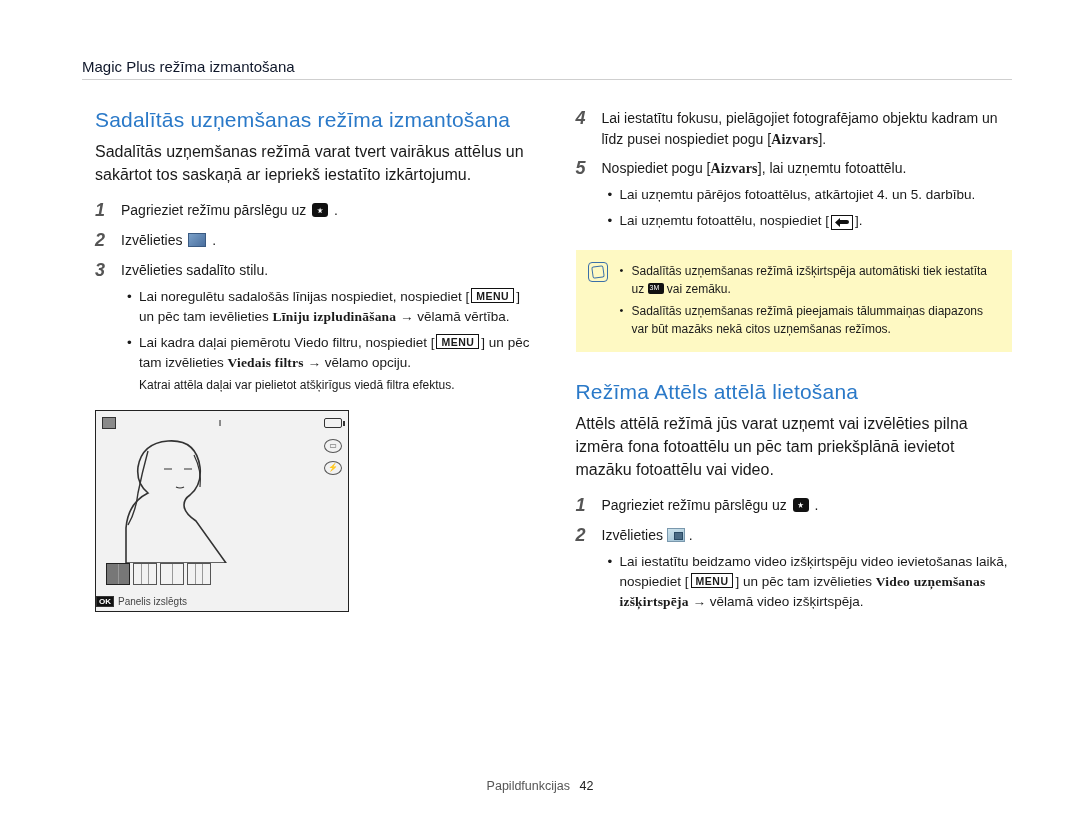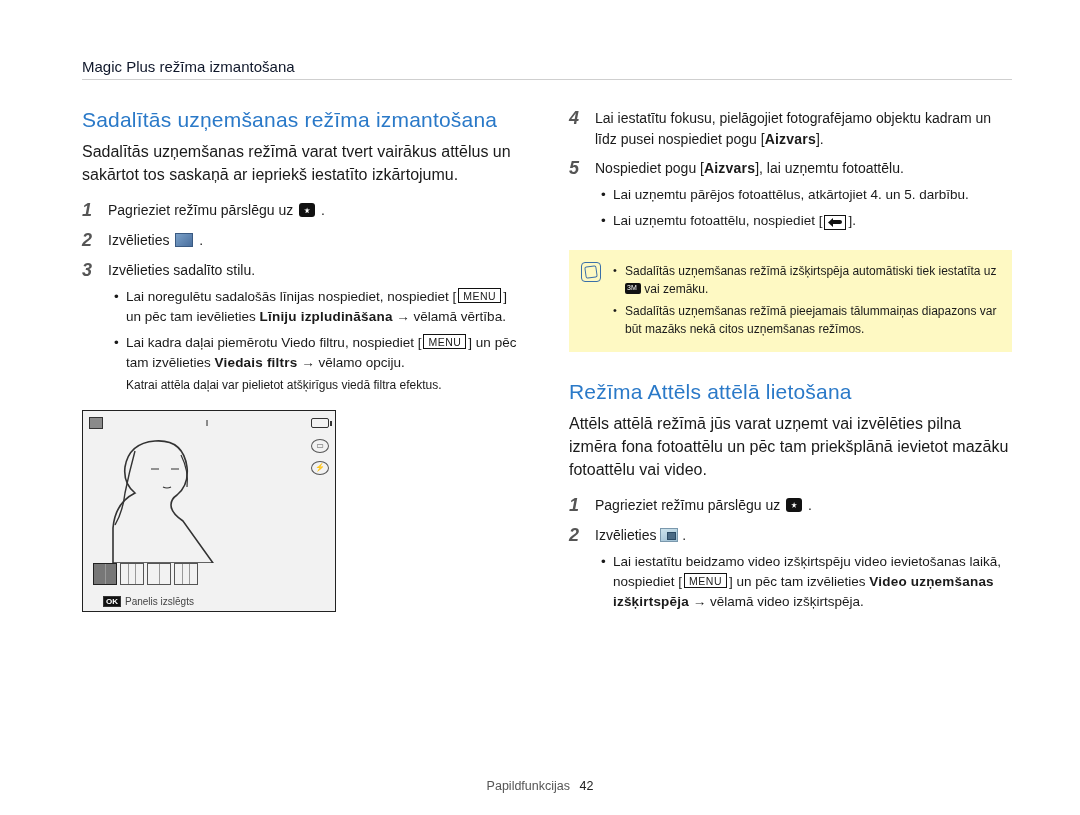--- a/index.html
+++ b/index.html
@@ -17,20 +17,21 @@
   .breadcrumb {
     font-size: 15px;
     color: #0f172a;
     border-bottom: 1px solid #cfcfcf;
     padding-bottom: 4px;
     margin-bottom: 28px;
   }
   .columns {
     display: flex;
     gap: 44px;
+    margin-left: 13px;
   }
   .col {
     flex: 1;
     min-width: 0;
   }
   h2.section {
     color: #2a79c8;
     font-size: 21px;
     font-weight: 400;
     margin-bottom: 8px;
@@ -50,32 +51,32 @@
   }
   .step-num {
     font-style: italic;
     font-weight: bold;
     font-size: 18px;
     color: #555;
     min-width: 16px;
     line-height: 1.2;
   }
   .step-body { flex: 1; }
-  .bold-txt { font-family: Liberation Sans, sans-serif; font-weight: bold; letter-spacing: .2px;}
+  .bold-txt { font-family: Liberation Serif, serif; font-weight: bold; letter-spacing: .2px;}
   .icon-mode, .icon-menu, .icon-back, .icon-select {
     display: inline-block;
     vertical-align: -3px;
     margin: 0 2px;
   }
   .icon-mode svg, .icon-back svg { display:block; }
   .icon-menu {
     border: 1px solid #111;
     padding: 0 4px;
     font-size: 10.5px;
-    font-weight: normal;
+    font-weight: bold;
     letter-spacing: .5px;
     vertical-align: 1px;
     line-height: 14px;
     height: 15px;
     font-family: Arial;
   }
   .icon-back {
     border: 1px solid #111;
     width: 22px;
     height: 15px;
@@ -154,21 +155,21 @@
   .batt { width:18px; height:10px; border:1.5px solid #333; border-radius:2px; position:relative;}
   .batt::after{content:'';position:absolute; right:-4px; top:2px; width:2px; height:5px; background:#333;}
   .right-icons { position:absolute; right:6px; top:28px; color:#555; font-size:11px; text-align:right;}
   .right-icons > div{ margin-bottom:8px; width:18px; height:14px; border-radius:50%; border:1.5px solid #555; font-size:8px; display:flex; align-items:center; justify-content:center;}
   .face-area{ position:absolute; left:10px; top:22px; width:140px; height:130px;}
   .bottom-thumbs{ position:absolute; bottom:26px; left:10px; display:flex; gap:3px;}
   .thumb{ width:24px; height:22px; border:1px solid #555; display:flex;}
   .thumb.active{ background:#777; border-color:#222;}
   .thumb .sv{flex:1; border-right:1px solid #999;}
   .thumb .sv:last-child{border-right:none;}
-  .camera-caption{ position:absolute; bottom:4px; left:20px; font-size:10px; color:#444; display:flex; align-items:center; gap:4px;}
+  .camera-caption{ position:absolute; bottom:4px; left:0; font-size:10px; color:#444; display:flex; align-items:center; gap:4px;}
   .ok-box{ border:1px solid #333; padding:0 2px; font-size:8px; font-weight:bold; background:#111; color:#fff;}
   
   .note-box {
     background: #fef9c3;
     padding: 12px 14px 10px 44px;
     position: relative;
     margin: 12px 0 28px 0;
     font-size: 12px;
     line-height: 1.5;
   }

